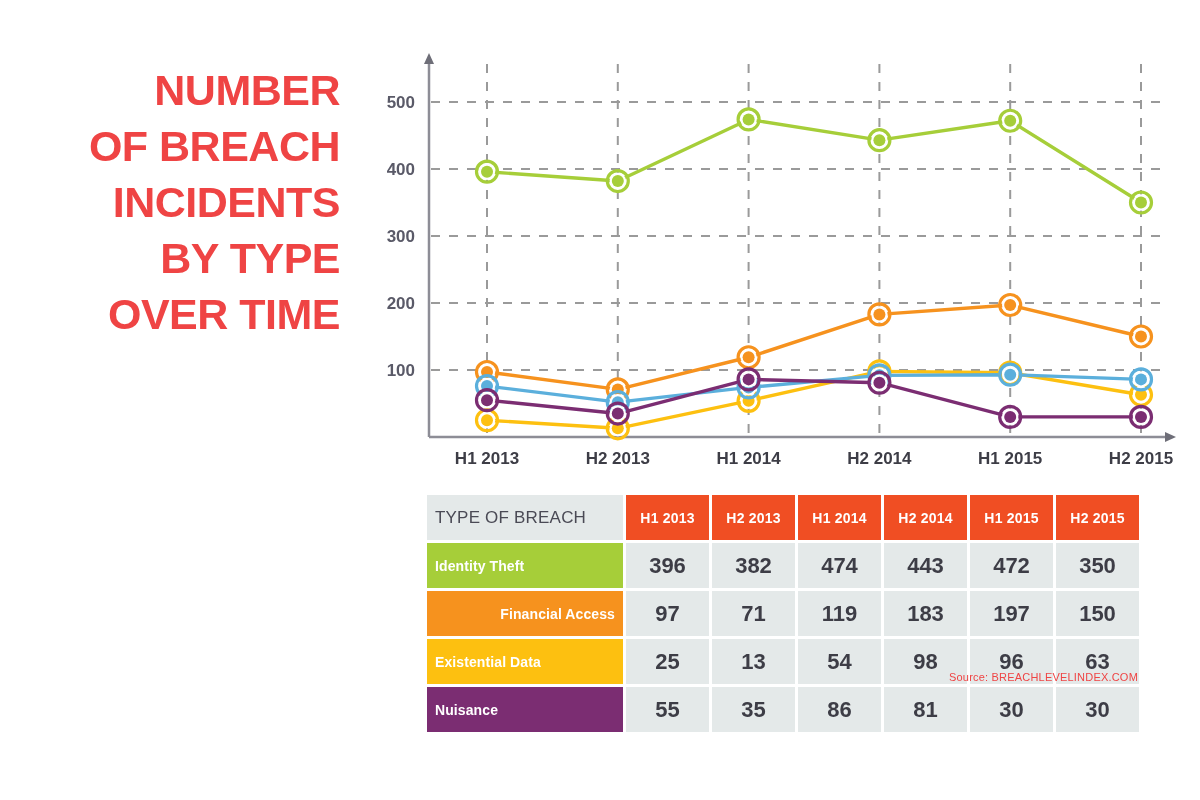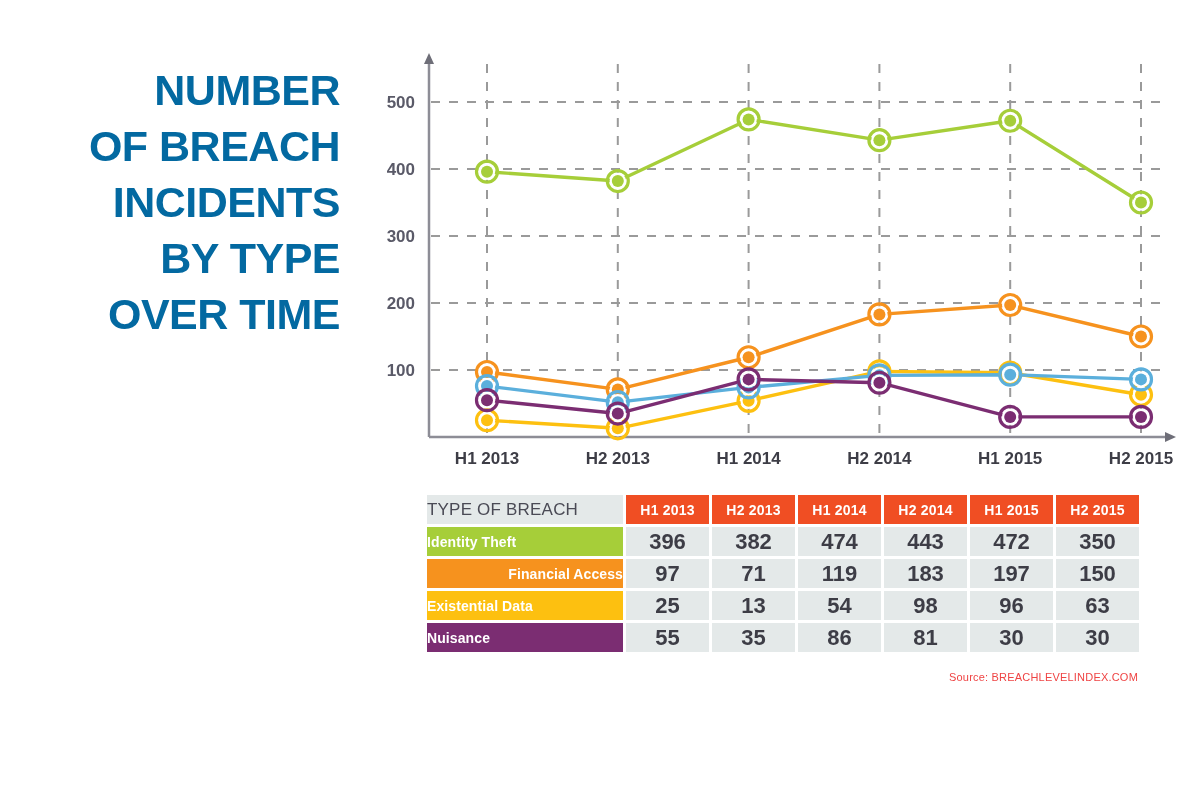--- a/index.html
+++ b/index.html
@@ -19,21 +19,21 @@
   
   #title-block {
     position: absolute;
     left: 40px;
     top: 62px;
     width: 300px;
     text-align: right;
   }
   #title-block .tline {
     display: block;
-    color: #0369a1;
+    color: #ef4444;
     font-weight: bold;
     font-size: 43px;
     line-height: 56px;
     letter-spacing: -0.5px;
     white-space: nowrap;
   }
 
   
   #chart-area {
     position: absolute;
@@ -51,21 +51,21 @@
     top: 492px;
     width: 716px;
   }
   table.breach-table {
     border-collapse: separate;
     border-spacing: 3px 3px;
     width: 716px;
     table-layout: fixed;
   }
   table.breach-table th, table.breach-table td {
-    padding: 0;
+    padding: 8px;
     height: 29px;
     vertical-align: middle;
   }
   col.c-label { width: 196px; }
   col.c-data  { width: 83px; }
 
   th.hdr-label {
     background: #E4E9E9;
     color: #4a4a55;
     font-size: 17px;

